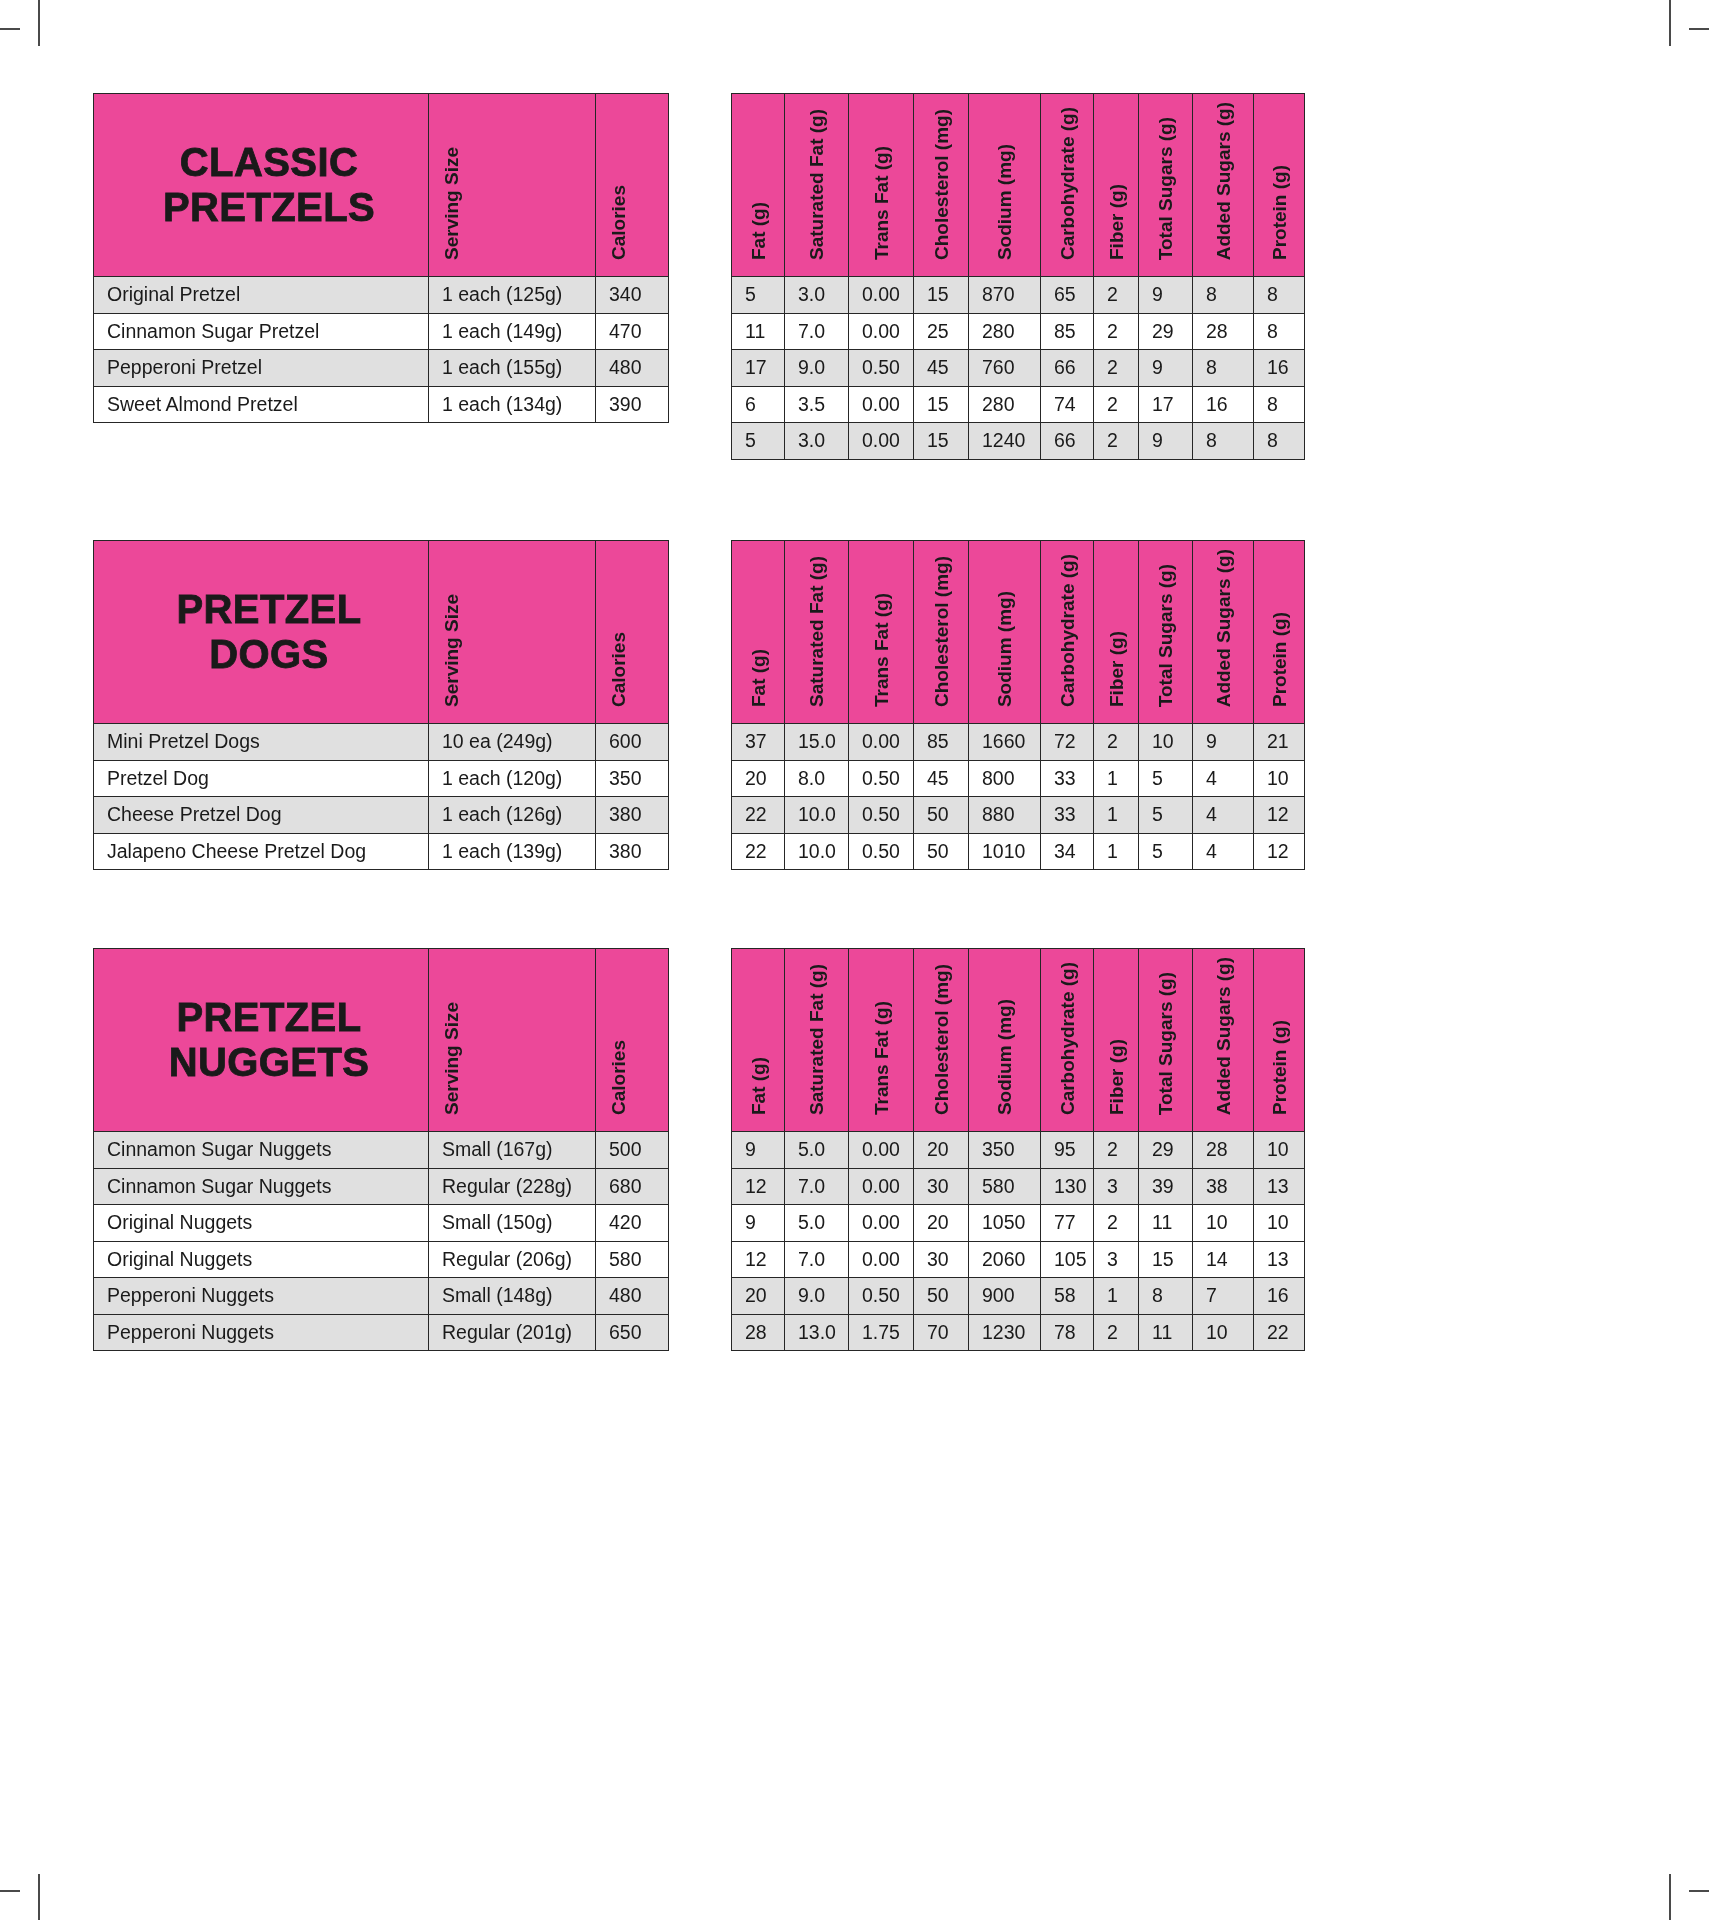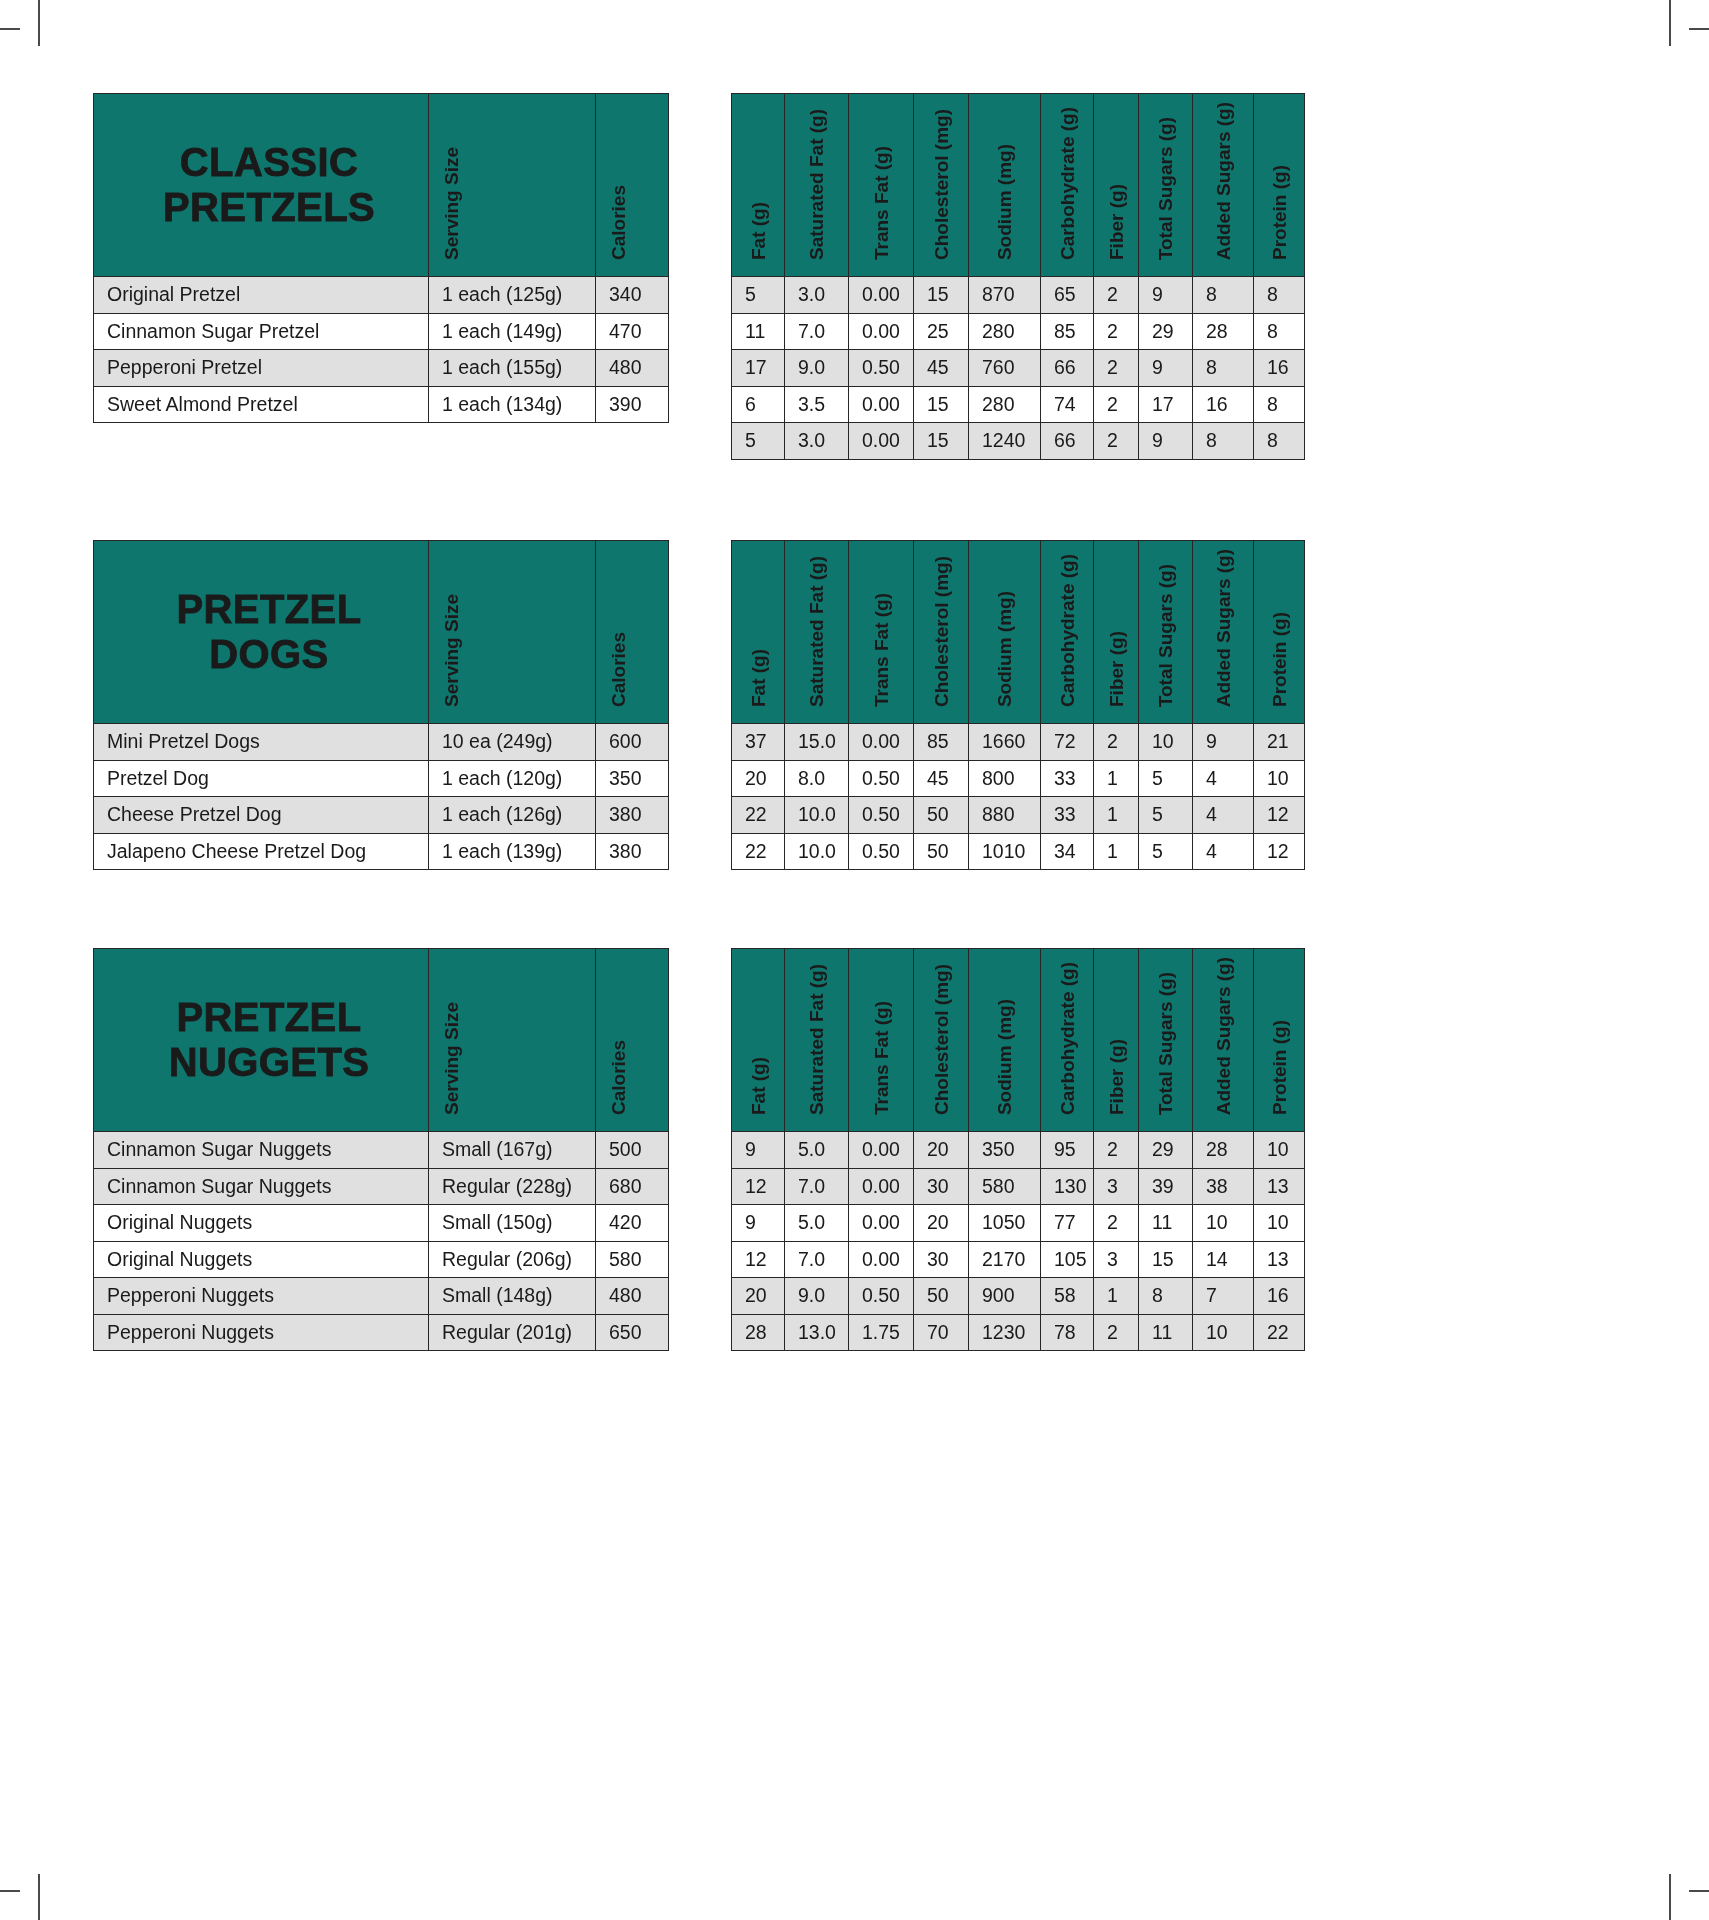--- a/index.html
+++ b/index.html
@@ -24,21 +24,21 @@
     table-layout: fixed;
   }
   .left-table  { left: 93px;  width: 575px; }
   .right-table { left: 731px; width: 573px; }
 
   th, td { border: 1.5px solid var(--border, #262626); }
 
   thead th {
     height: 183px;
     vertical-align: bottom;
-    background: #0f766e;
+    background: #ec4899;
     font-weight: 700;
   }
 
   th.title-cell { vertical-align: middle; }
   .title {
     font-size: 40px;
     font-weight: 800;
     line-height: 1.12;
     letter-spacing: 0.4px;
     padding-left: 16px;
@@ -449,21 +449,21 @@
             <td>2</td>
             <td>11</td>
             <td>10</td>
             <td>10</td>
           </tr>
           <tr>
             <td>12</td>
             <td>7.0</td>
             <td>0.00</td>
             <td>30</td>
-            <td>2170</td>
+            <td>2060</td>
             <td>105</td>
             <td>3</td>
             <td>15</td>
             <td>14</td>
             <td>13</td>
           </tr>
           <tr class="shaded">
             <td>20</td>
             <td>9.0</td>
             <td>0.50</td>

